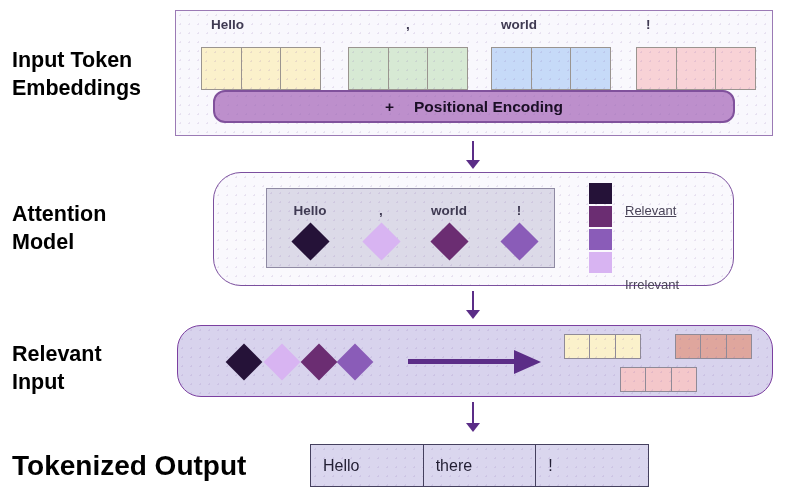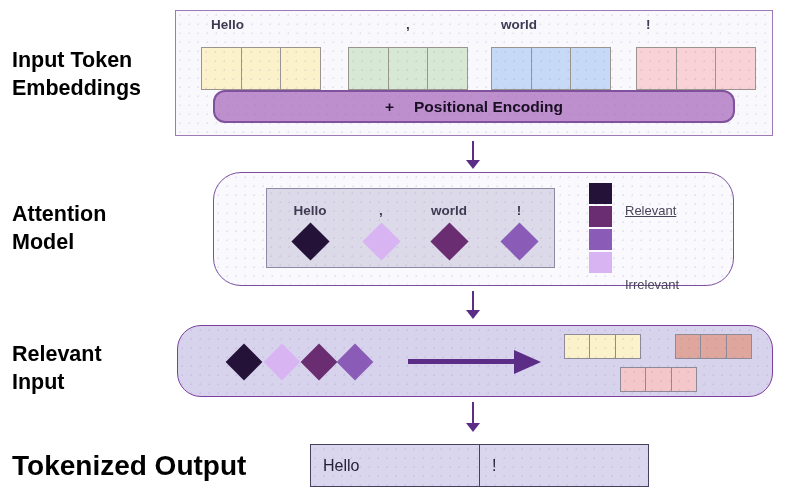--- a/index.html
+++ b/index.html
@@ -241,14 +241,15 @@
 
 <div class="arrow-down" style="left:466px; top:402px; height:30px;">
   <div class="shaft"></div>
     <div class="head"></div>
 </div>
 
 <div class="stage-label single" style="top:452px;">Tokenized Output</div>
 
 <div class="abs out-table dotted">
   <div class="out-cell">Hello</div>
+  <div class="out-cell">there</div>
   <div class="out-cell">!</div>
 </div>
 
 </body></html>

